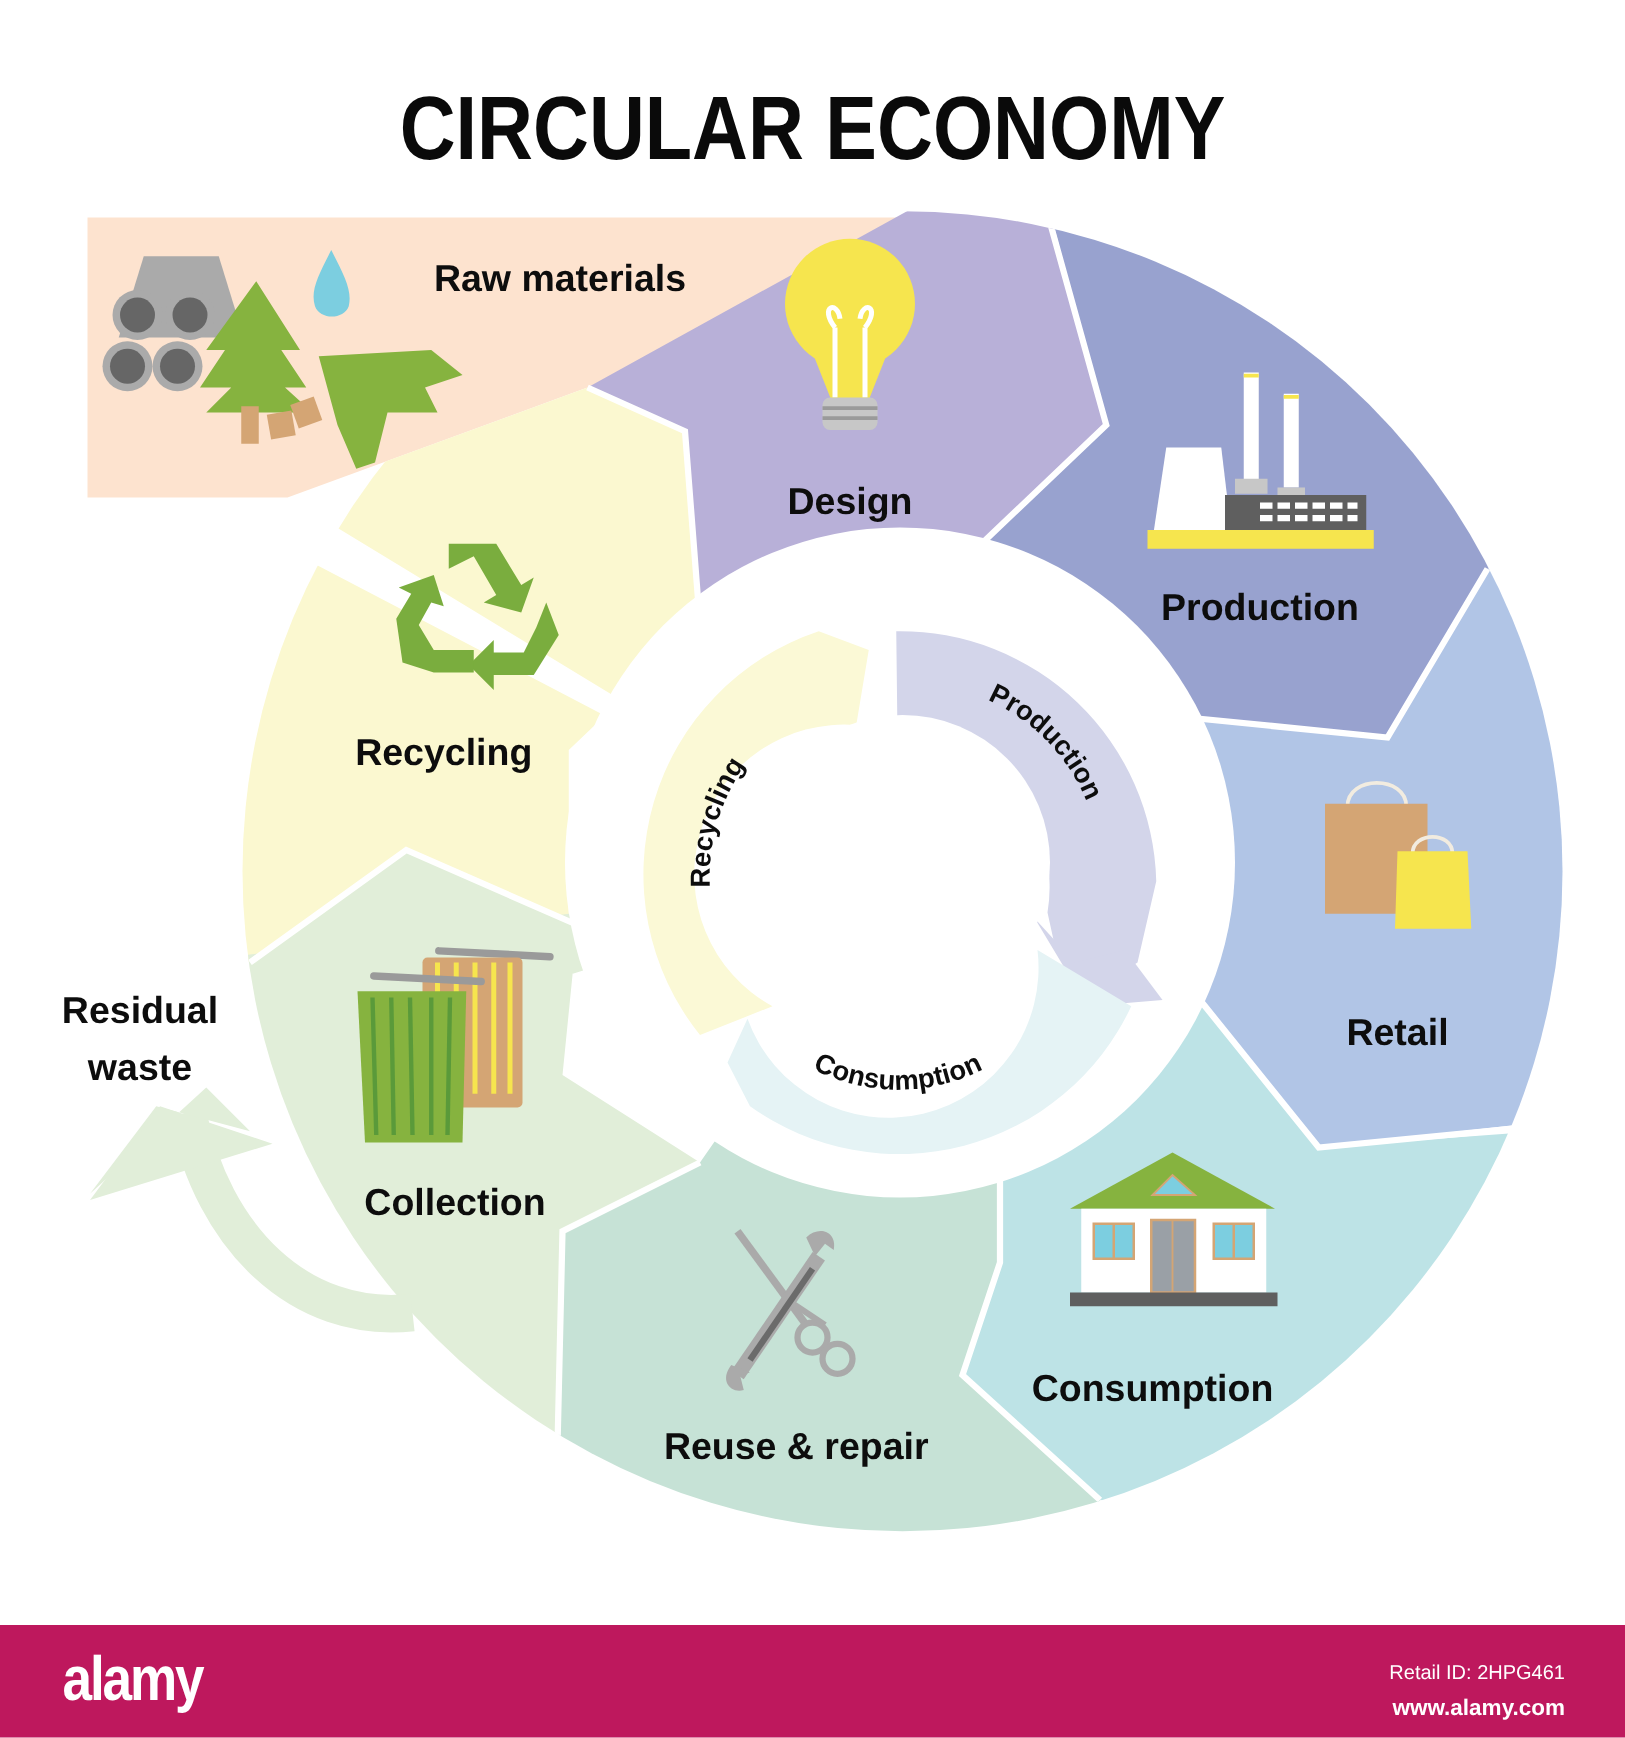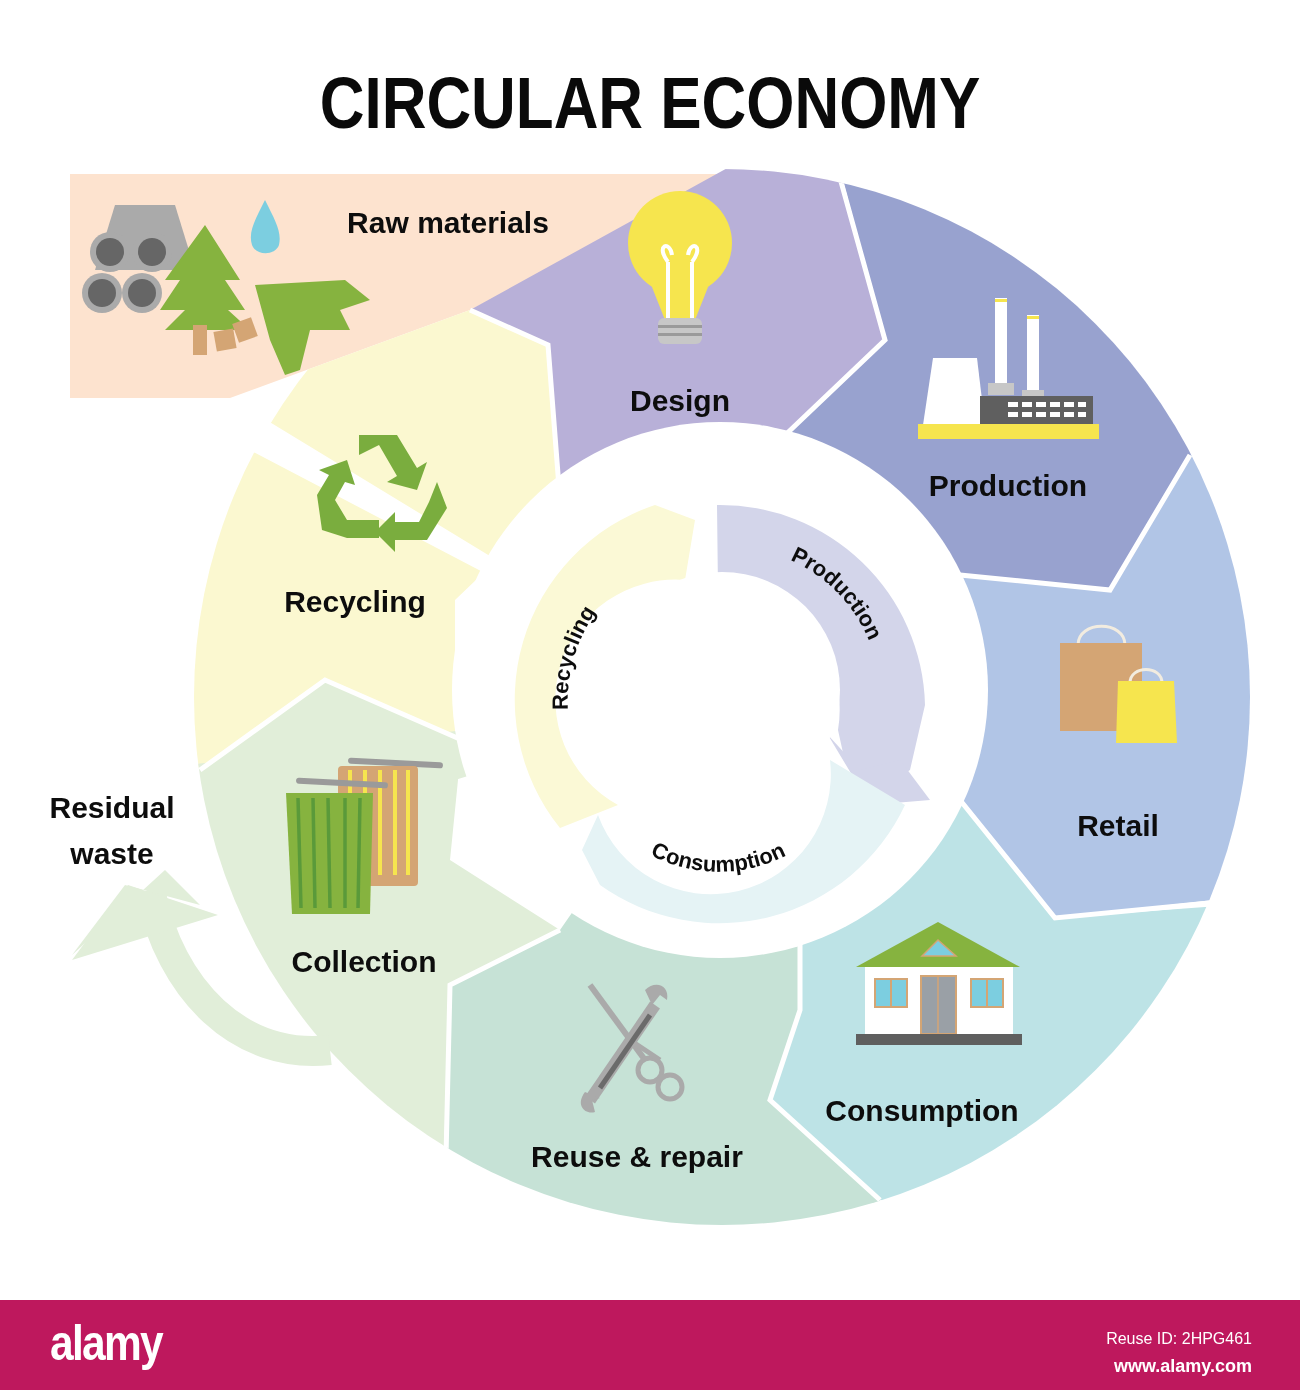--- a/index.html
+++ b/index.html
@@ -231,15 +231,15 @@
   <text class="lbl" x="637" y="1167" font-size="30" text-anchor="middle">Reuse &amp; repair</text>
   <text class="lbl" x="364" y="972" font-size="30" text-anchor="middle">Collection</text>
   <text class="lbl" x="355" y="612" font-size="30" text-anchor="middle">Recycling</text>
 
   <text class="lbl" x="112" y="818" font-size="30" text-anchor="middle">Residual</text>
   <text class="lbl" x="112" y="864" font-size="30" text-anchor="middle">waste</text>
 </svg>
 
 <div class="footer">
   <div class="logo">alamy</div>
-  <div class="imgid">Reuse ID: 2HPG461</div>
+  <div class="imgid">Retail ID: 2HPG461</div>
   <div class="url">www.alamy.com</div>
 </div>
 
 </body></html>

